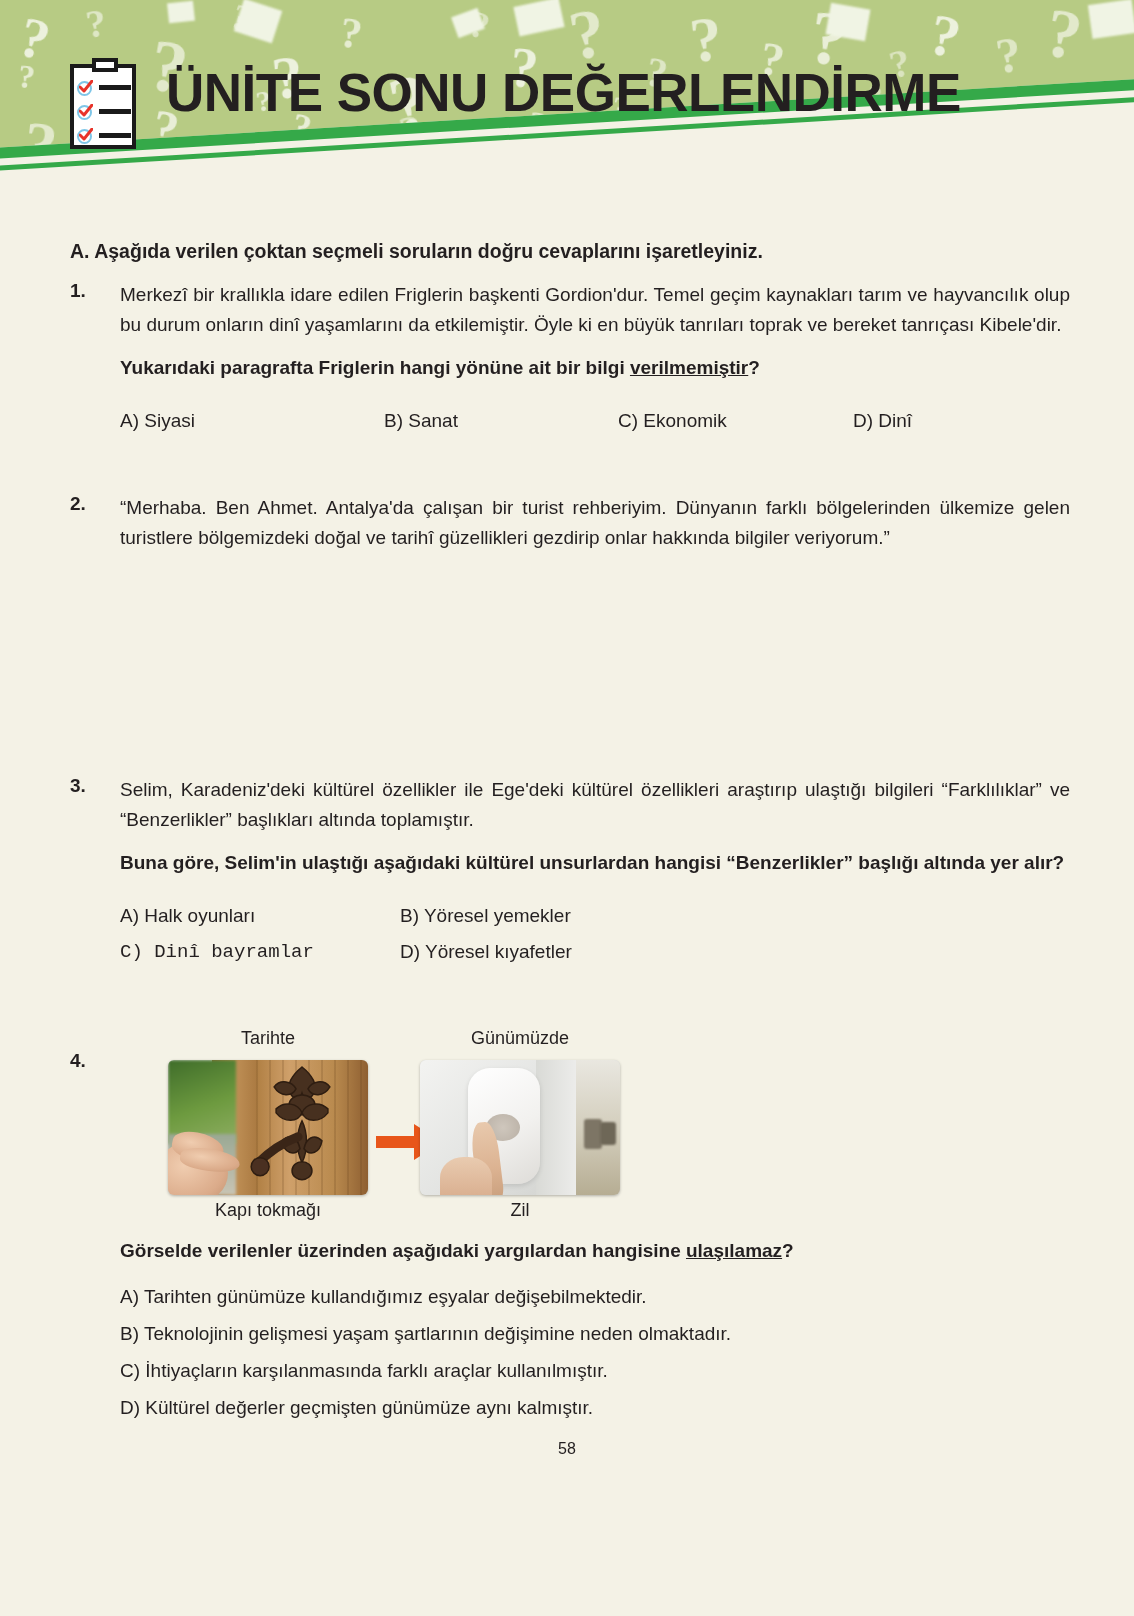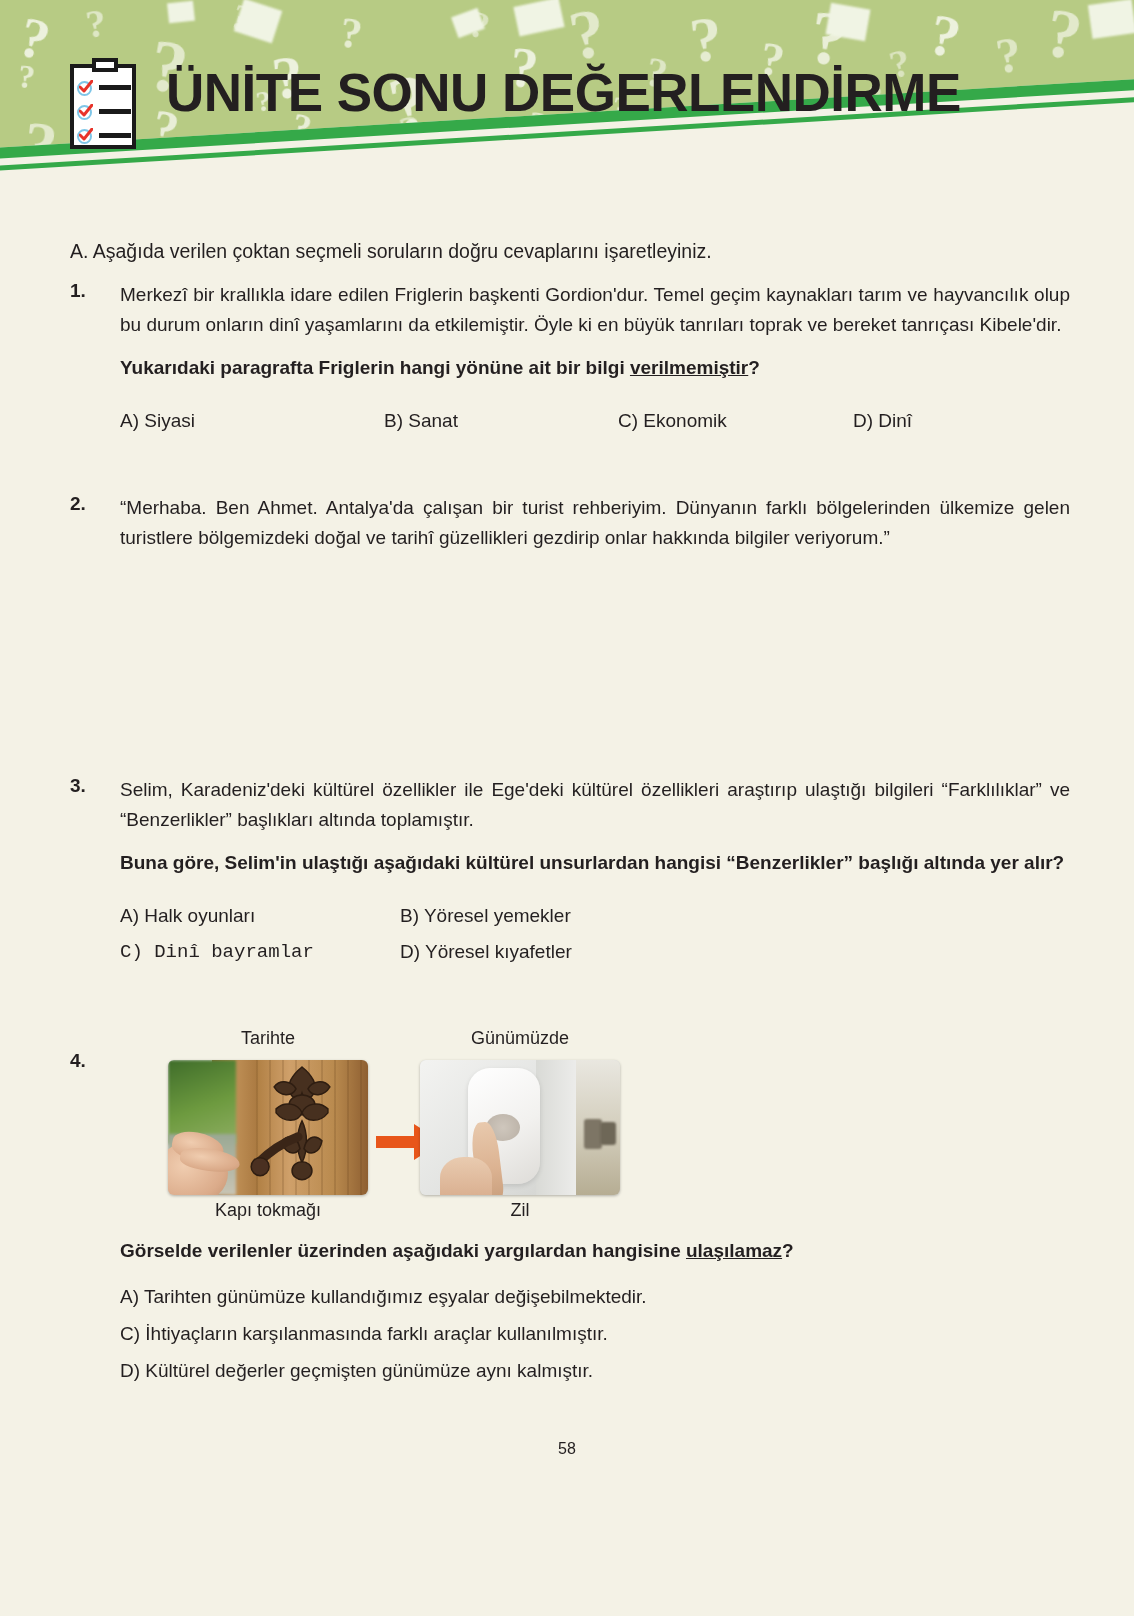--- a/index.html
+++ b/index.html
@@ -162,21 +162,21 @@
     left: 0;
     top: 218px;
     width: 1134px;
   }
 
   .section-heading {
     position: absolute;
     left: 70px;
     top: 22px;
     font-size: 19.5px;
-    font-weight: normal;
+    font-weight: bold;
     color: #231f20;
     white-space: nowrap;
   }
 
   .question {
     position: absolute;
     left: 70px;
     width: 1000px;
   }
   .q-num {
@@ -567,20 +567,21 @@
           </div>
 
           <div class="vis-caption-bottom" style="left:48px;top:172px;width:200px;">Kapı tokmağı</div>
           <div class="vis-caption-bottom" style="left:300px;top:172px;width:200px;">Zil</div>
         </div>
 
         <p class="q-prompt nojust" style="position:absolute;top:208px;left:0;width:950px;margin:0;"><span>Görselde verilenler üzerinden aşağıdaki yargılardan hangisine </span><span class="u">ulaşılamaz</span><span>?</span></p>
 
         <div class="opts opt-list" style="position:absolute;top:255px;left:0;width:950px;margin:0;">
           <span class="opt">A) Tarihten günümüze kullandığımız eşyalar değişebilmektedir.</span>
+          <span class="opt">B) Teknolojinin gelişmesi yaşam şartlarının değişimine neden olmaktadır.</span>
           <span class="opt">C) İhtiyaçların karşılanmasında farklı araçlar kullanılmıştır.</span>
           <span class="opt">D) Kültürel değerler geçmişten günümüze aynı kalmıştır.</span>
         </div>
       </div>
     </div>
 
   </div>
 
   <div class="page-number">58</div>
 </div>

